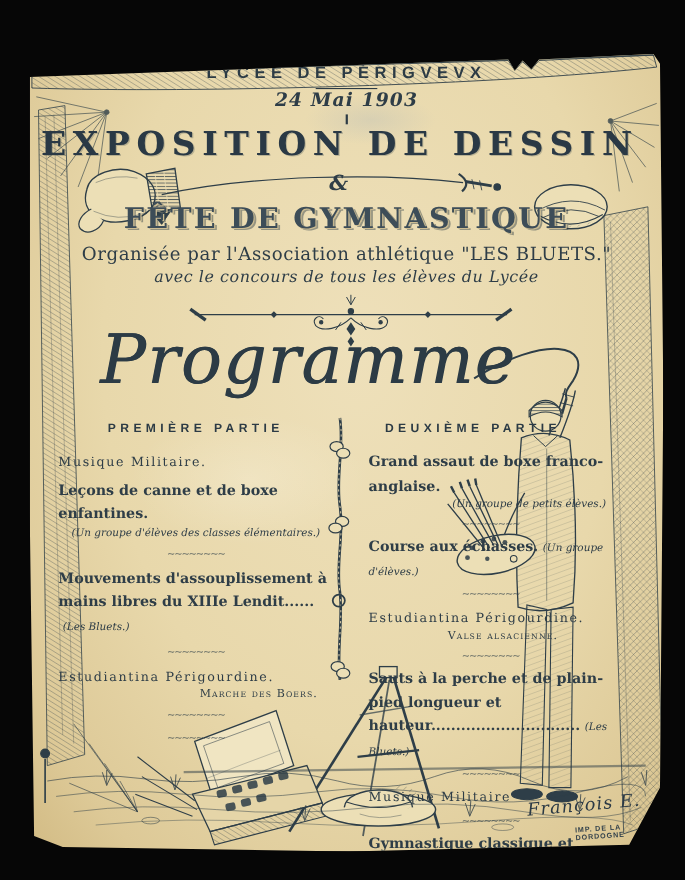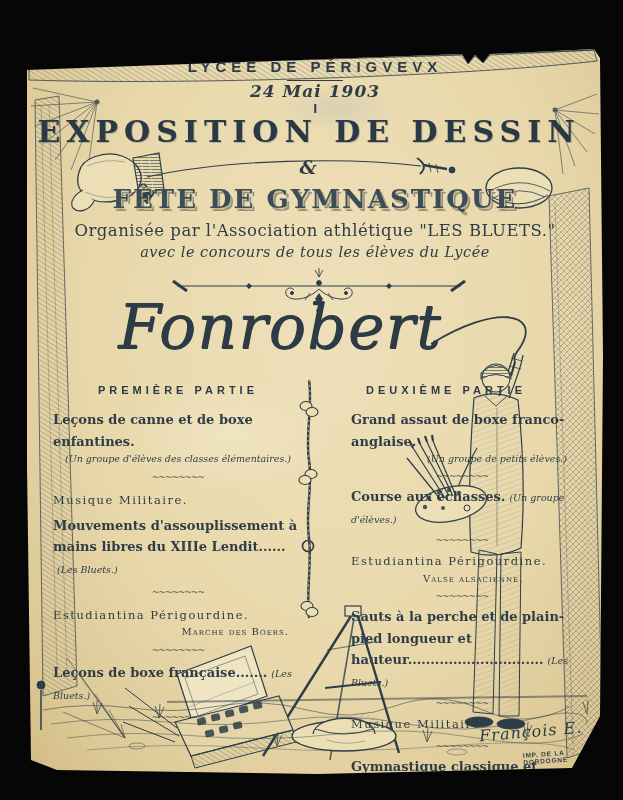--- a/index.html
+++ b/index.html
@@ -35,21 +35,21 @@
     font-style:italic;font-size:19px;font-weight:bold;}
   .title2{position:absolute;top:138px;left:0;right:0;text-align:center;
     font-size:26px;font-weight:bold;letter-spacing:2px;color:#3d4d58;
     text-shadow:1px 1px 0 #cdbd92, 2.5px 2.5px 0 rgba(44,59,69,.45);}
   .org1{position:absolute;top:175px;left:0;right:0;text-align:center;font-size:16.5px;letter-spacing:.5px;}
   .org2{position:absolute;top:198px;left:0;right:0;text-align:center;font-style:italic;font-size:14.5px;letter-spacing:.5px;}
   .programme{position:absolute;top:244px;left:0;right:70px;text-align:center;
     font-style:italic;font-size:62px;letter-spacing:1px;color:#2c3b45;
     text-shadow:.6px .6px 0 #2c3b45;}
 
-  .columns{position:absolute;top:338px;left:26px;width:528px;display:flex;gap:16px;}
+  .columns{position:absolute;top:338px;left:26px;width:528px;display:flex;}
   .pcol{width:250px;}
   .pcol.right{width:254px;}
   .part-h{margin:0 0 12px 0;text-align:center;font-family:"Liberation Sans", sans-serif;
     font-weight:bold;font-size:11px;letter-spacing:4px;color:#2c3b45;}
   .item{margin-bottom:4px;}
   .pcol.right .item{margin-bottom:2px;margin-left:32px;}
   .main{line-height:1.35;}
   .st-gothic .txt{font-weight:bold;font-size:13px;}
   .st-plain .txt{font-size:11.5px;letter-spacing:1.5px;}
   .trail{font-style:italic;font-size:9.5px;margin-left:4px;}
@@ -263,55 +263,54 @@
   <div class="txtlayer">
     <div class="school">LYCÉE DE PÉRIGVEVX</div>
     <div class="rule r1"></div>
     <div class="date">24 Mai 1903</div>
     <div class="tick"></div>
     <div class="title1">EXPOSITION DE DESSIN</div>
     <div class="amp">&amp;</div>
     <div class="title2">FÊTE DE GYMNASTIQUE</div>
     <div class="org1">Organisée par l'Association athlétique "LES BLUETS."</div>
     <div class="org2">avec le concours de tous les élèves du Lycée</div>
-    <div class="programme">Fonrobert</div>
+    <div class="programme">Programme</div>
 
     <div class="columns">
       <section class="pcol">
         <h3 class="part-h">PREMIÈRE PARTIE</h3>
         <div>
 
+            <div class="item st-plain">
+              <div class="main"><span class="txt">Musique Militaire.</span></div>
+
+            </div>
+
             <div class="item st-gothic na-center">
               <div class="main"><span class="txt">Leçons de canne et de boxe enfantines.</span></div>
               <div class="note">(Un groupe d'élèves des classes élémentaires.)</div>
 
               <div class="sq"></div>
             </div>
 
-            <div class="item st-plain">
-              <div class="main"><span class="txt">Musique Militaire.</span></div>
-
-            </div>
-
             <div class="item st-gothic">
               <div class="main"><span class="txt">Mouvements d'assouplissement à mains libres du XIIIe Lendit......</span><span class="trail">(Les Bluets.)</span></div>
 
               <div class="sq"></div>
             </div>
 
 
             <div class="item st-plain na-right">
               <div class="main"><span class="txt">Estudiantina Périgourdine.</span></div>
 
               <div class="sub">Marche des Boers.</div>
               <div class="sq"></div>
             </div>
 
             <div class="item st-gothic">
-              <div class="main"><span class="txt">Leçons de boxe française.......</span><span class="trail">(Les Bluets.)</span></div>
 
               <div class="sq"></div>
             </div>
 
           </div>
       </section>
       <section class="pcol right">
         <h3 class="part-h">DEUXIÈME PARTIE</h3>
         <div>
 

